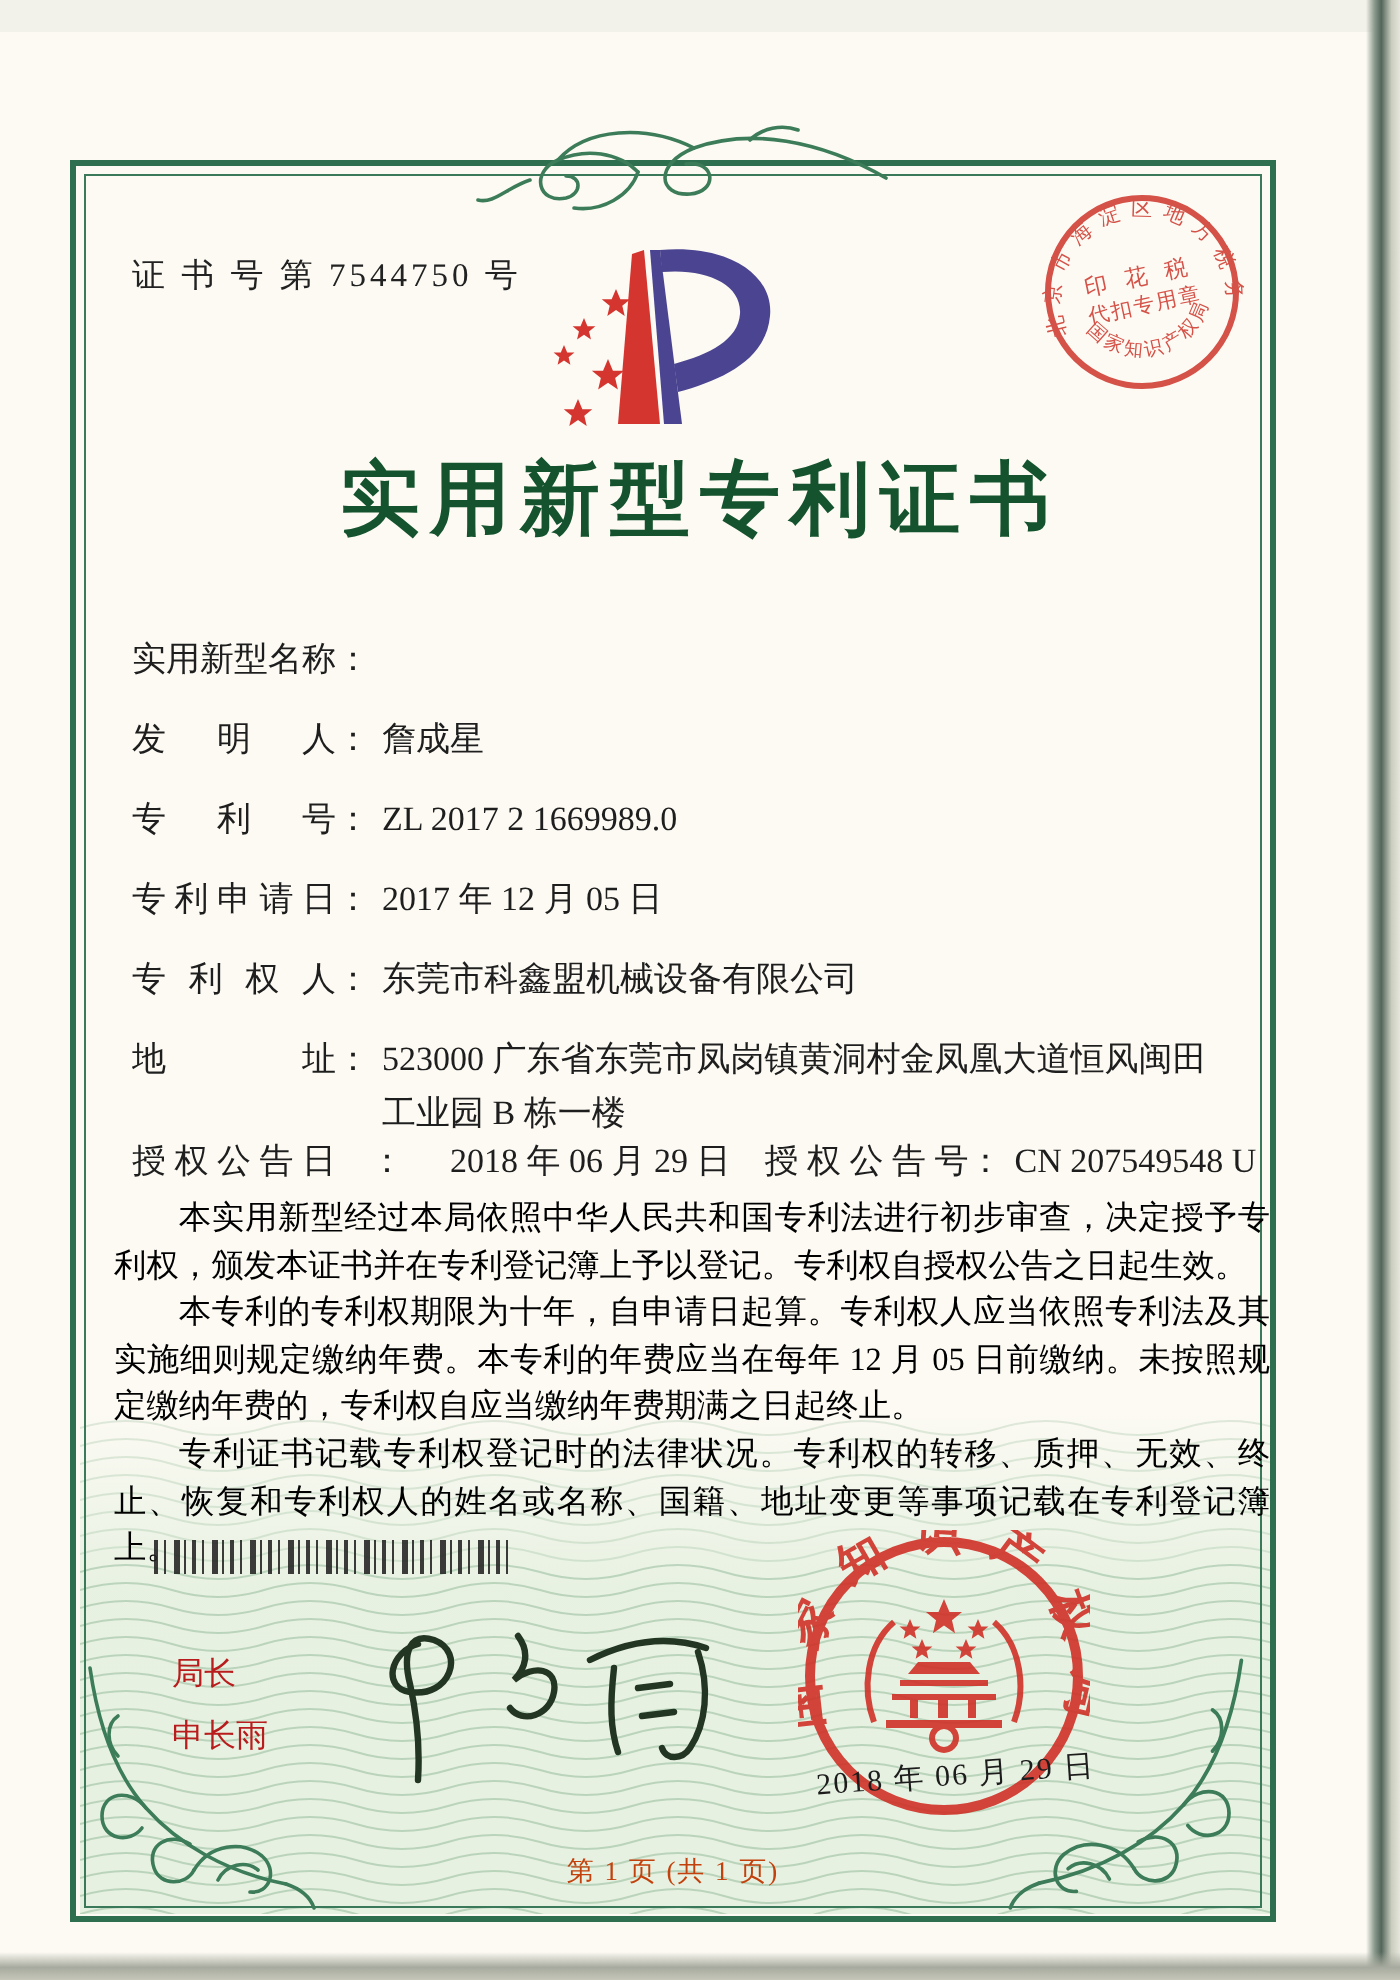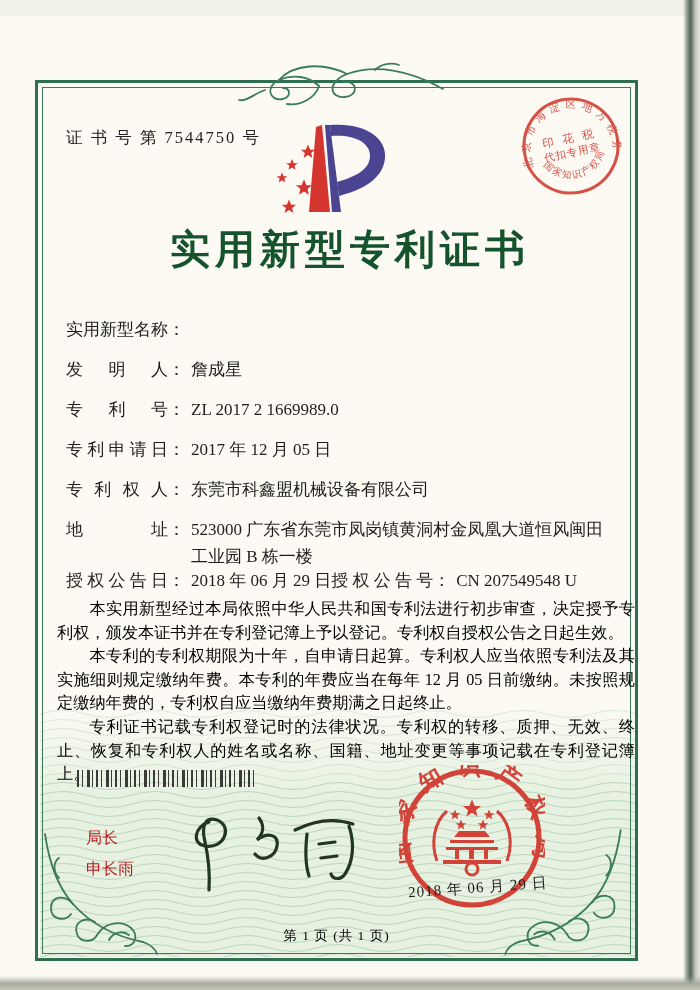--- a/index.html
+++ b/index.html
@@ -44,42 +44,42 @@
   .tax-stamp{position:absolute;left:520px;top:79px;width:102px;height:102px;opacity:.88;transform:rotate(-12deg);}
   .title{
     position:absolute;left:0;top:206px;width:700px;text-align:center;
     font-size:40px;font-weight:bold;letter-spacing:5px;color:#14532d;
   }
   .fields{position:absolute;left:66px;top:300px;width:560px;font-size:17px;}
   .frow{display:flex;line-height:27px;margin-bottom:13px;}
   .flabel{width:102px;flex:0 0 102px;text-align:justify;text-align-last:justify;}
   .fcolon{flex:0 0 auto;}
   .fvalue{margin-left:6px;}
-  .grant-row{position:absolute;left:66px;top:551px;width:570px;font-size:17px;display:flex;line-height:27px;}
+  .grant-row{position:absolute;left:66px;top:551px;width:570px;font-size:17px;display:flex;line-height:27px;gap:17px;}
   .grant-col2{display:flex;}
   .paras{
     position:absolute;left:57px;top:582px;width:578px;
     font-size:16.2px;line-height:23.6px;text-align:justify;color:#000000;
   }
   .paras p{margin:0;text-indent:2em;}
   .barcode{
     position:absolute;left:77px;top:754px;width:177px;height:17px;opacity:.88;
     background:
       repeating-linear-gradient(90deg,#222 0 2px,rgba(0,0,0,0) 2px 5px,#222 5px 6px,rgba(0,0,0,0) 6px 10px,#222 10px 13px,rgba(0,0,0,0) 13px 15px,#222 15px 16px,rgba(0,0,0,0) 16px 19px);
   }
   .signer{position:absolute;left:86px;top:806px;font-size:16px;line-height:31px;color:#b91c1c;}
   .signature{position:absolute;left:183px;top:786px;width:175px;height:90px;}
   .seal{position:absolute;left:399px;top:749px;width:146px;height:146px;opacity:.9;}
   .seal-date{
     position:absolute;left:408px;top:862px;width:150px;font-size:15px;color:#1c1c1c;
     transform:rotate(-4deg);letter-spacing:1px;white-space:nowrap;
   }
   .footer{
     position:absolute;left:35px;top:911px;width:603px;text-align:center;
-    font-size:13.5px;color:#000000;letter-spacing:1px;
+    font-size:13.5px;color:#c2410c;letter-spacing:1px;
   }
   .flourish{position:absolute;}
   .fl-top{left:235px;top:40px;width:210px;height:54px;}
   .fl-bl{left:39px;top:812px;width:120px;height:128px;}
   .fl-br{left:500px;top:808px;width:130px;height:132px;transform:scaleX(-1);}
 </style>
 </head>
 <body>
 
 <div class="page">

